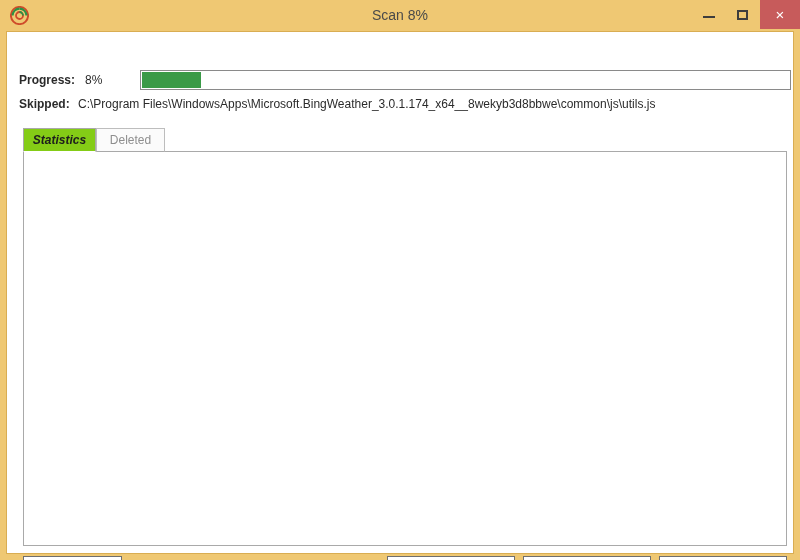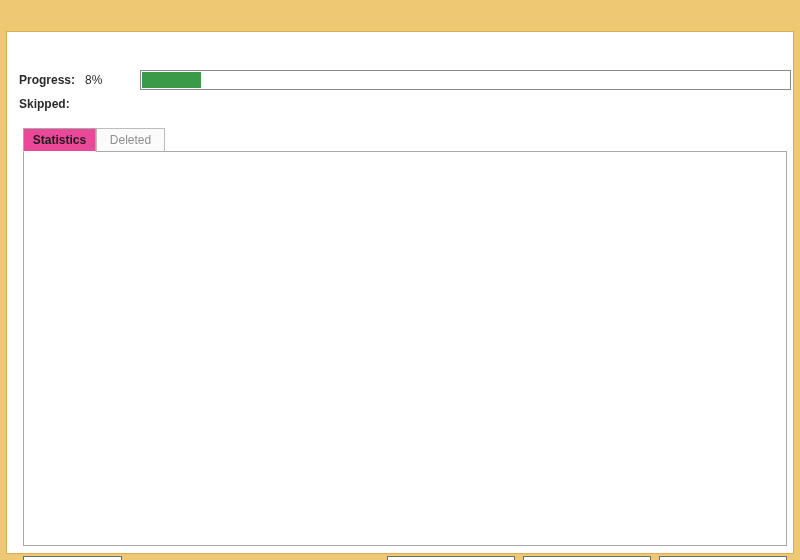--- a/index.html
+++ b/index.html
@@ -162,26 +162,27 @@
     top: 0;
     height: 24px;
     box-sizing: border-box;
     line-height: 23px;
     text-align: center;
     font-size: 12px;
     cursor: default;
   }
   .tab-active {
     left: 0; width: 73px;
-    background: #ec4899;
+    background: #84cc16;
     border: 1px solid #a9a9a9;
     border-bottom: 1px solid #ffffff;
     font-weight: bold;
     color: #1d1d1d;
     z-index: 3;
+    font-style: italic;
   }
   .tab-inactive {
     left: 73px; width: 69px;
     background: #fbfbfb;
     border: 1px solid #bdbdbd;
     border-bottom: 1px solid #a9a9a9;
     color: #8e8e8e;
     z-index: 2;
   }
   .tabpanel {
@@ -254,30 +255,53 @@
   .btn-pause { left: 516px; top: 524px; width: 128px; }
   .btn-stop { left: 652px; top: 524px; width: 128px; }
 </style>
 </head>
 <body>
 
 <div class="window">
   <div class="frame-bg"></div>
   <div class="frame-inner-line"></div>
 
+  <div class="titlebar">
+    <div class="app-icon">
+      <svg width="19" height="19" viewBox="0 0 19 19">
+        <circle cx="9.5" cy="9.5" r="8.6" fill="none" stroke="#cf4b2a" stroke-width="1.9"></circle>
+        <path d="M9.5 2.6 A6.9 6.9 0 0 1 16.4 9.5" fill="none" stroke="#2e9245" stroke-width="2.1"></path>
+        <path d="M2.6 9.5 A6.9 6.9 0 0 1 9.5 2.6" fill="none" stroke="#2e9245" stroke-width="2.1"></path>
+        <circle cx="9.5" cy="9.5" r="3.5" fill="none" stroke="#cf4b2a" stroke-width="1.8"></circle>
+        <path d="M9.5 6.0 A3.5 3.5 0 0 1 13.0 9.5" fill="none" stroke="#2e9245" stroke-width="1.8"></path>
+      </svg>
+    </div>
+    <div class="title-text">Scan 8%</div>
+
+    <div class="win-btn btn-min">
+      <div class="glyph-min"></div>
+    </div>
+    <div class="win-btn btn-max">
+      <div class="glyph-max"></div>
+    </div>
+    <div class="win-btn btn-close">
+      <div class="glyph-close">×</div>
+    </div>
+  </div>
 
   <div class="client">
 
     <div class="progress-label">Progress:</div>
     <div class="progress-percent">8%</div>
     <div class="progress-track">
       <div class="progress-fill"></div>
     </div>
 
     <div class="object-label">Skipped:</div>
+    <div class="object-value">C:\Program Files\WindowsApps\Microsoft.BingWeather_3.0.1.174_x64__8wekyb3d8bbwe\common\js\utils.js</div>
 
     <div class="tabstrip">
       <div class="tab tab-active">Statistics</div>
       <div class="tab tab-inactive">Deleted</div>
     </div>
 
     <div class="tabpanel"></div>
 
     <div class="radar">
       <svg width="84" height="84" viewBox="0 0 84 84">

